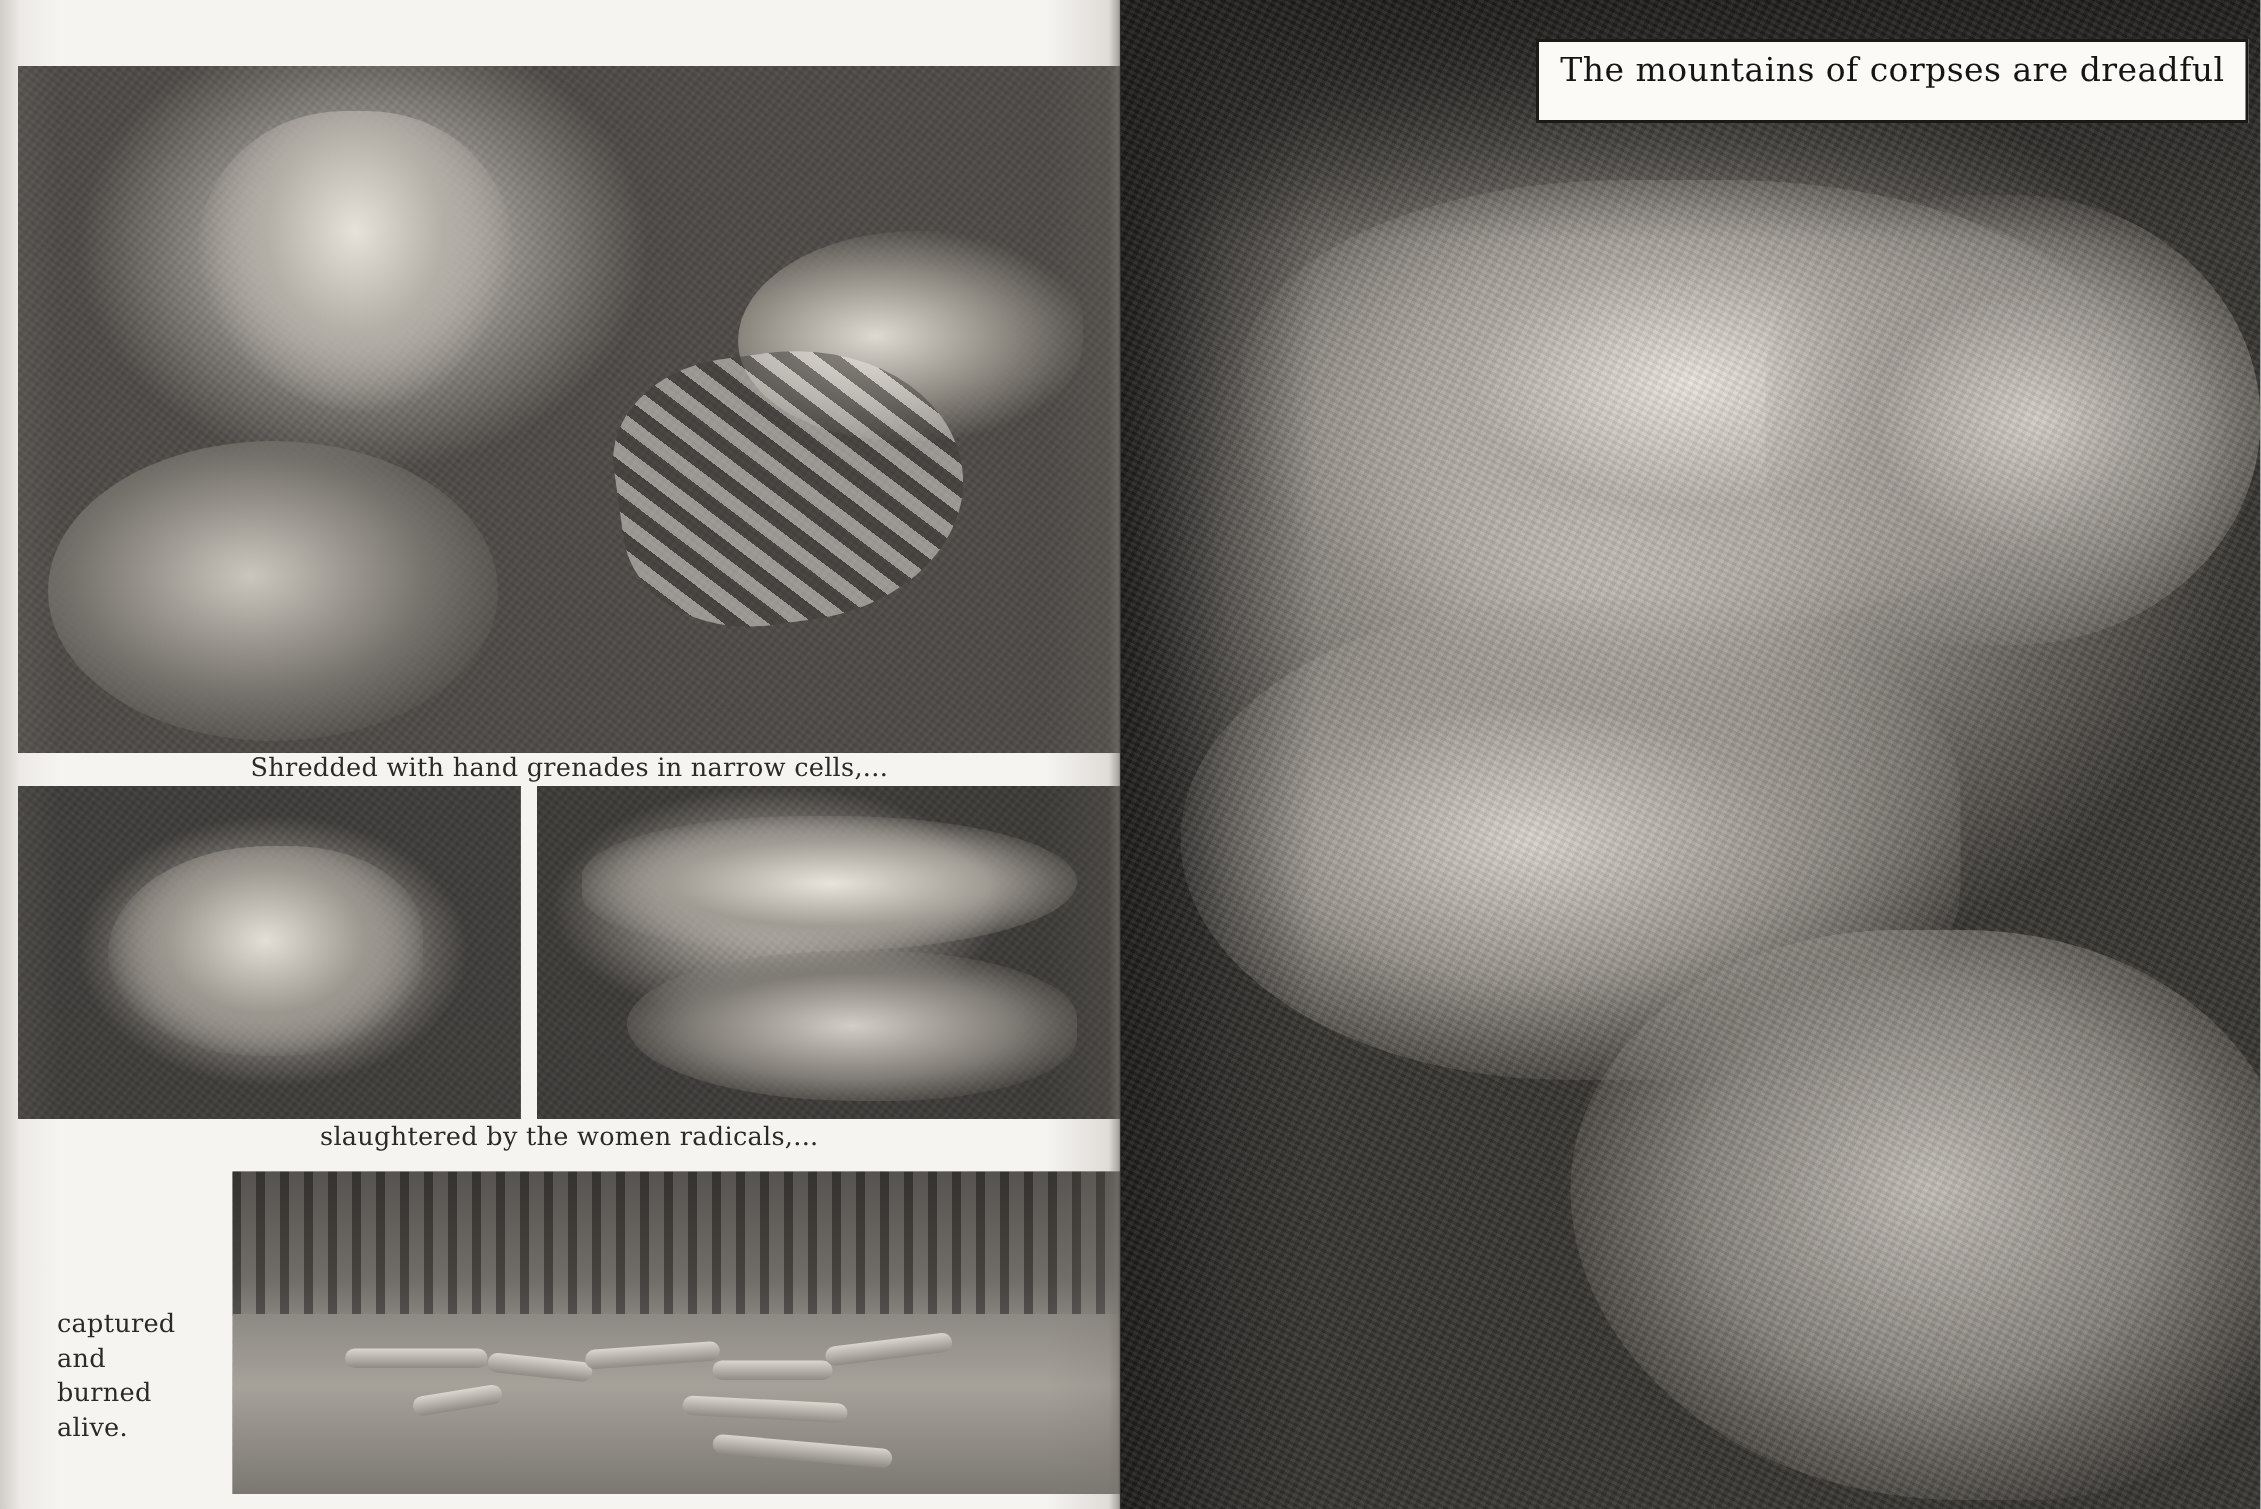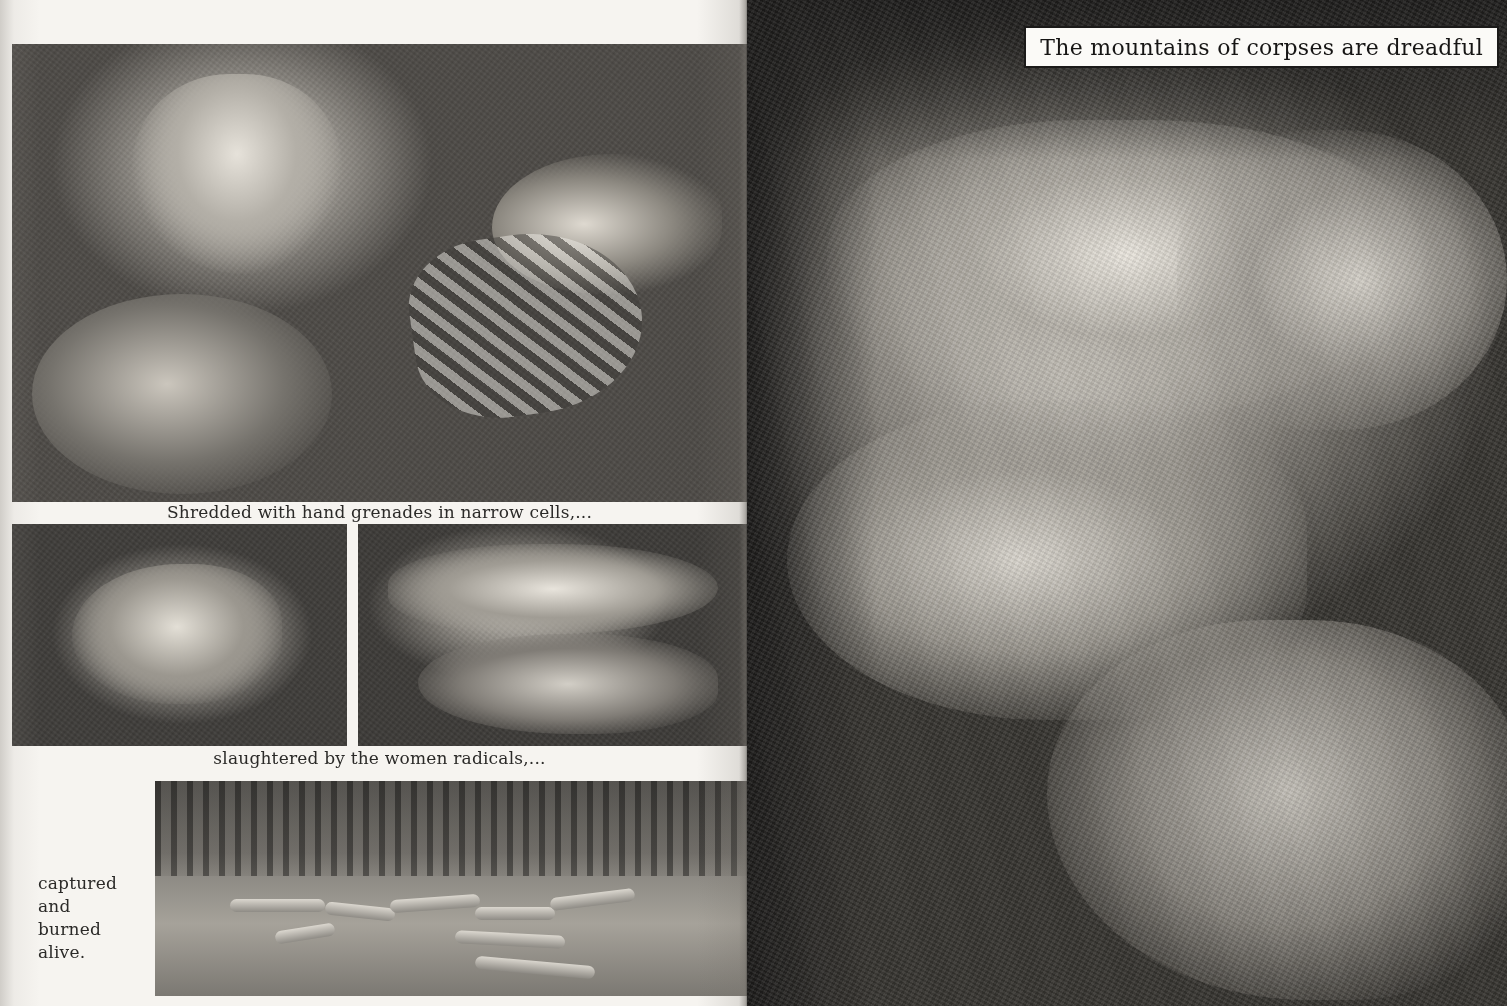--- a/index.html
+++ b/index.html
@@ -204,21 +204,21 @@
       repeating-linear-gradient(-63deg, rgba(255,255,255,.04) 0 3px, rgba(0,0,0,.045) 3px 6px);
     pointer-events:none;
   }
 
   .headline-box {
     position: absolute;
     right: 8px;
     top: 26px;
     border: 2px solid #1b1a19;
     background: #fbfaf7;
-    padding: 7px 14px 6px 14px;
+    padding: 7px 14px 20px 14px;
   }
   .headline-text {
     font-family: "DejaVu Serif", serif;
     font-size: 22px;
     color: #161514;
     letter-spacing: .3px;
     white-space: nowrap;
   }
 
   .gutter {

